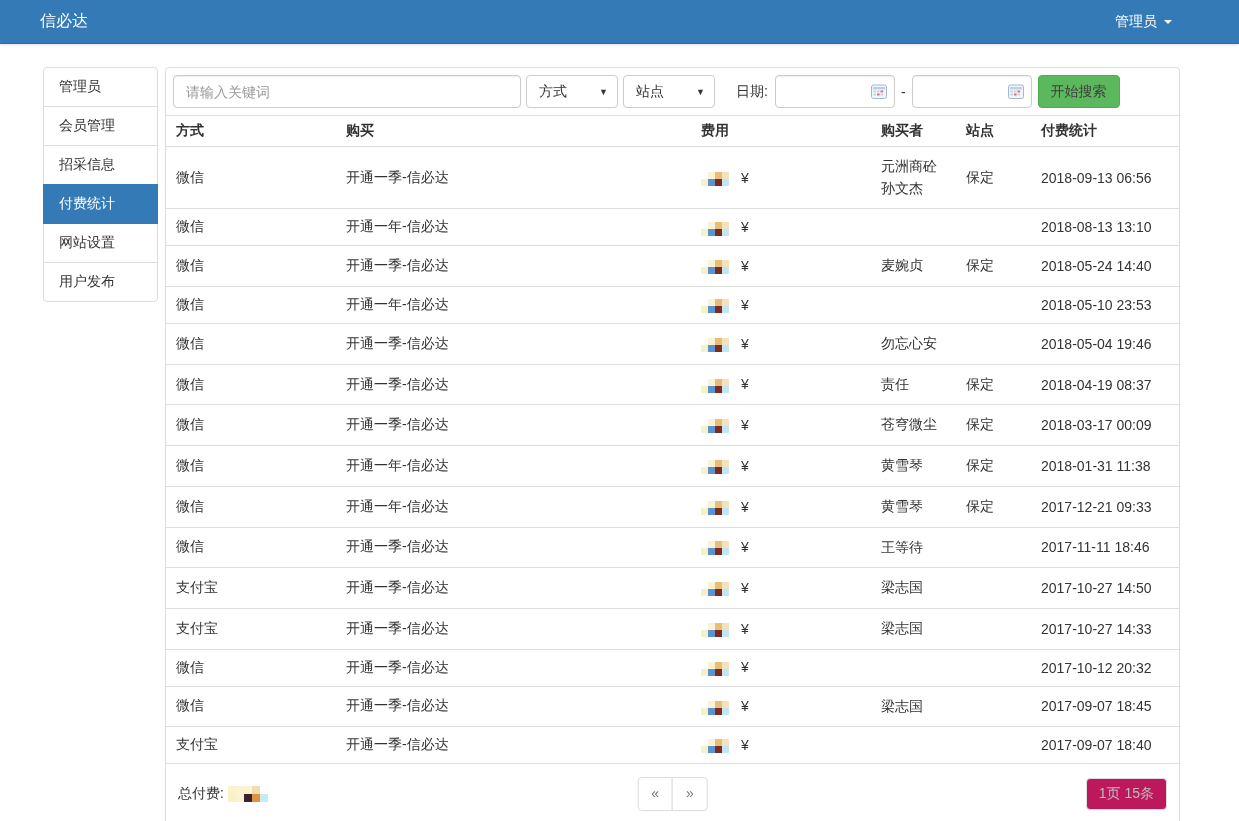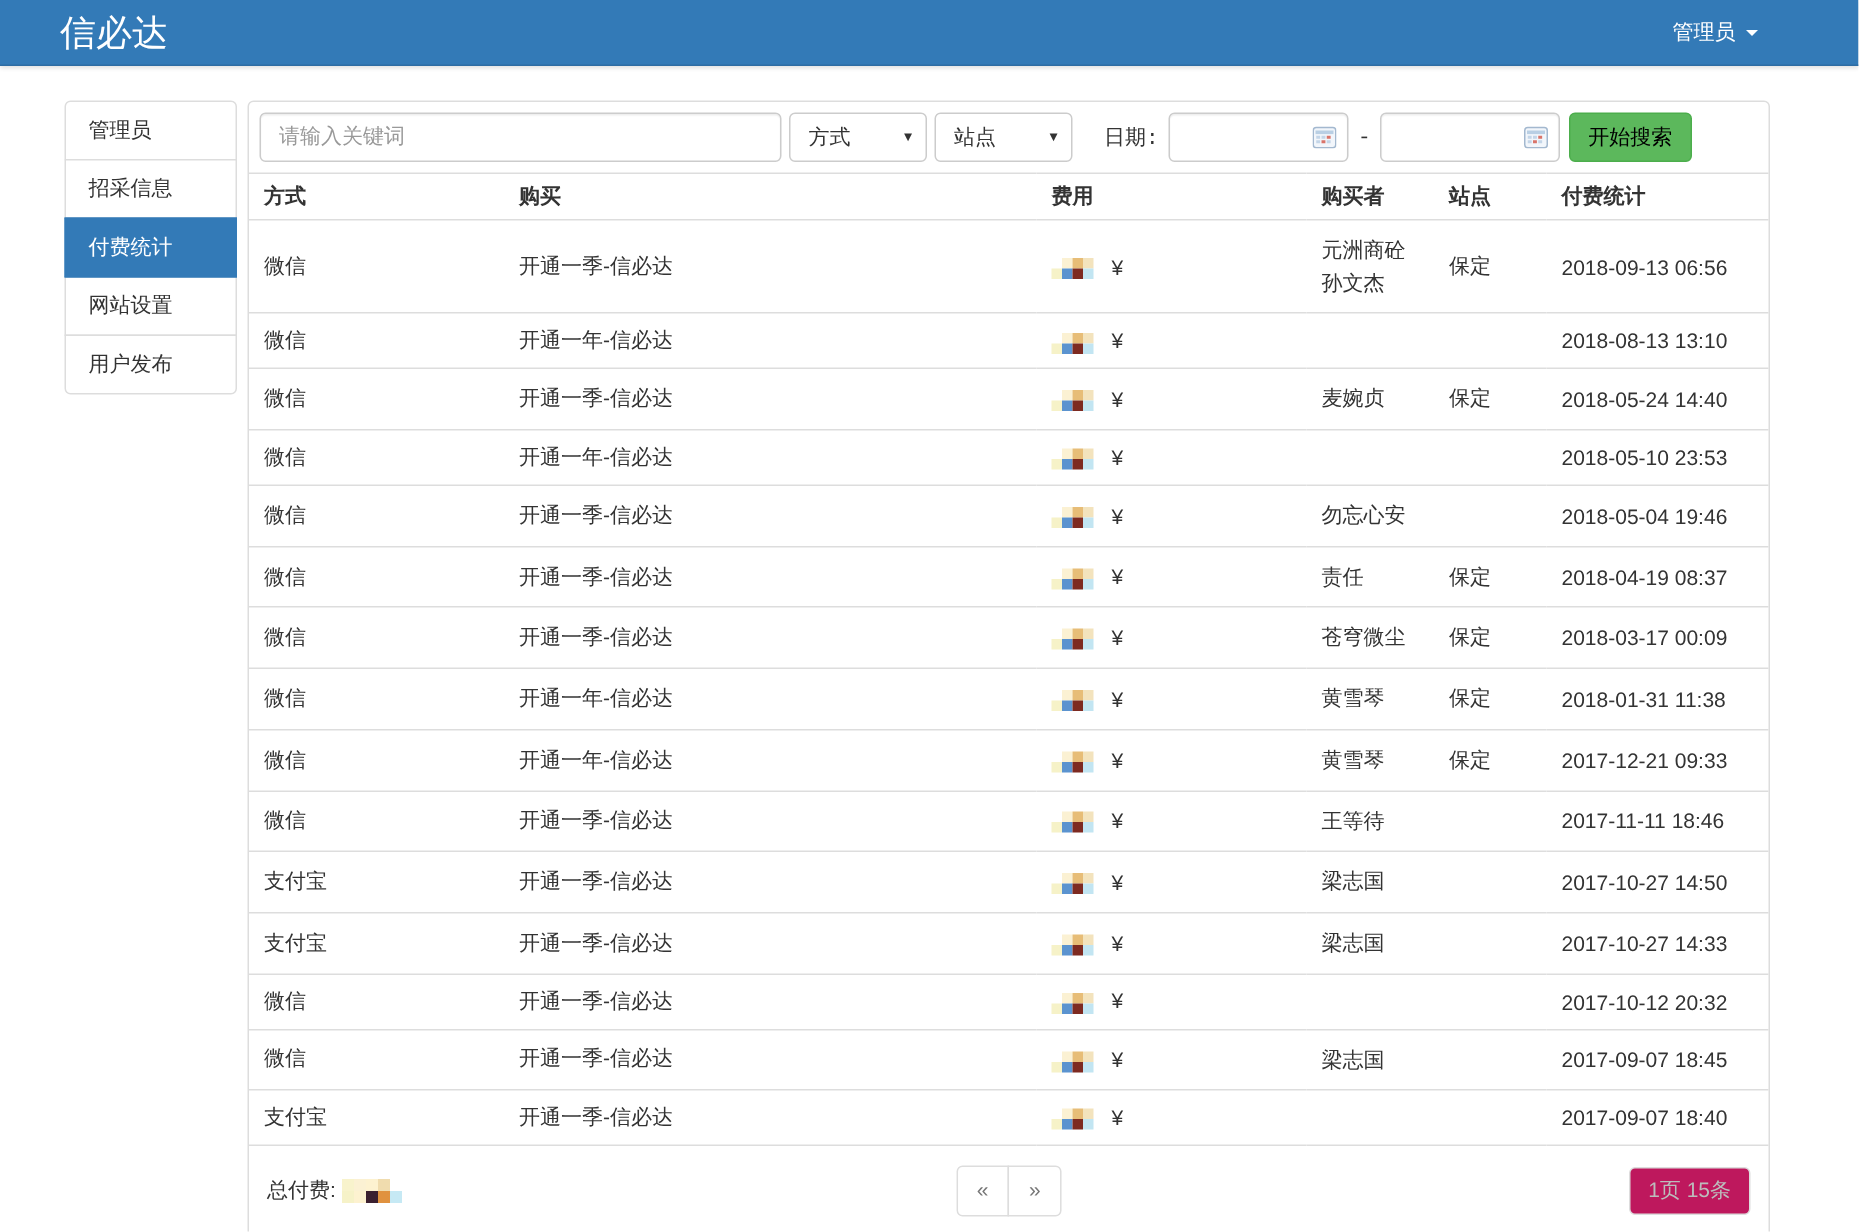--- a/index.html
+++ b/index.html
@@ -10,21 +10,21 @@
     width:1239px; height:821px; overflow:hidden;
   }
 
   
   .navbar {
     height:44px; background:#337ab7; border-bottom:1px solid #2e6da4;
     display:flex; align-items:center; justify-content:space-between;
     padding:0 67px 0 40px;
     box-shadow:0 1px 3px rgba(0,0,0,.12);
   }
-  .brand { color:#fff; font-size:24px; }
+  .brand { color:#fff; font-size:16px; }
   .user-menu { color:#fff; display:flex; align-items:center; gap:7px; cursor:pointer; }
   .caret {
     width:0; height:0; display:inline-block;
     border-left:4px solid transparent; border-right:4px solid transparent;
     border-top:4px solid #fff;
   }
 
   
   .layout { display:flex; align-items:flex-start; margin:23px 16px 0 43px; gap:7px; }
 
@@ -35,21 +35,21 @@
     padding:10px 15px; cursor:pointer; position:relative;
   }
   .side-item:first-child { border-top-left-radius:4px; border-top-right-radius:4px; }
   .side-item:last-child { border-bottom-left-radius:4px; border-bottom-right-radius:4px; }
   .side-item.active { background:#337ab7; border-color:#337ab7; color:#fff; z-index:2; }
 
   
   .panel { width:1015px; flex:none; border:1px solid #ddd; border-radius:4px; background:#fff; }
 
   
-  .search-bar { display:flex; align-items:center; padding:7px; gap:5px;font-family:Liberation Mono, monospace; }
+  .search-bar { display:flex; align-items:center; padding:7px; gap:5px; }
   .kw-input {
     width:348px; height:33px; border:1px solid #ccc; border-radius:4px;
     padding:0 12px; font-size:14px; color:#555; outline:none; font-family:inherit;
     box-shadow:inset 0 1px 1px rgba(0,0,0,.075);
   }
   .kw-input::placeholder { color:#999; }
   .select-box {
     width:92px; height:33px; border:1px solid #ccc; border-radius:4px; background:#fff;
     display:flex; align-items:center; justify-content:space-between;
     padding:0 9px 0 12px; cursor:pointer;
@@ -58,21 +58,21 @@
   .date-label { margin:0 2px 0 16px; white-space:nowrap; }
   .date-input {
     width:120px; height:33px; border:1px solid #ccc; border-radius:4px; background:#fff;
     display:flex; align-items:center; justify-content:flex-end; padding:0 7px;
     box-shadow:inset 0 1px 1px rgba(0,0,0,.075); cursor:text;
   }
   .dash { color:#333; margin:0 1px; }
   .search-btn {
     height:33px; padding:0 12px; margin-left:1px;
     background:#5cb85c; border:1px solid #4cae4c; border-radius:4px;
-    color:#000000; font-size:14px; font-family:inherit; cursor:pointer; white-space:nowrap;
+    color:#404040; font-size:14px; font-family:inherit; cursor:pointer; white-space:nowrap;
   }
 
   
   table { width:100%; border-collapse:collapse; table-layout:fixed; }
   thead th {
     text-align:left; font-weight:bold; color:#333;
     padding:6px 10px; border-top:1px solid #ddd; border-bottom:1px solid #ddd;
   }
   tbody td { padding:9px 10px; border-bottom:1px solid #ddd; vertical-align:middle; }
   td.c-buyer { white-space:pre-line; line-height:1.55; }
@@ -131,20 +131,21 @@
   <div class="user-menu">
     <span>管理员</span>
     <span class="caret"></span>
   </div>
 </div>
 
 <div class="layout">
 
   <div class="sidebar" id="sidebar">
       <div class="side-item">管理员</div>
+      <div class="side-item">会员管理</div>
       <div class="side-item">招采信息</div>
       <div class="side-item active">付费统计</div>
       <div class="side-item">网站设置</div>
       <div class="side-item">用户发布</div>
     </div>
 
   <div class="panel">
 
     <div class="search-bar">
       <input class="kw-input" type="text" placeholder="请输入关键词" style="">

